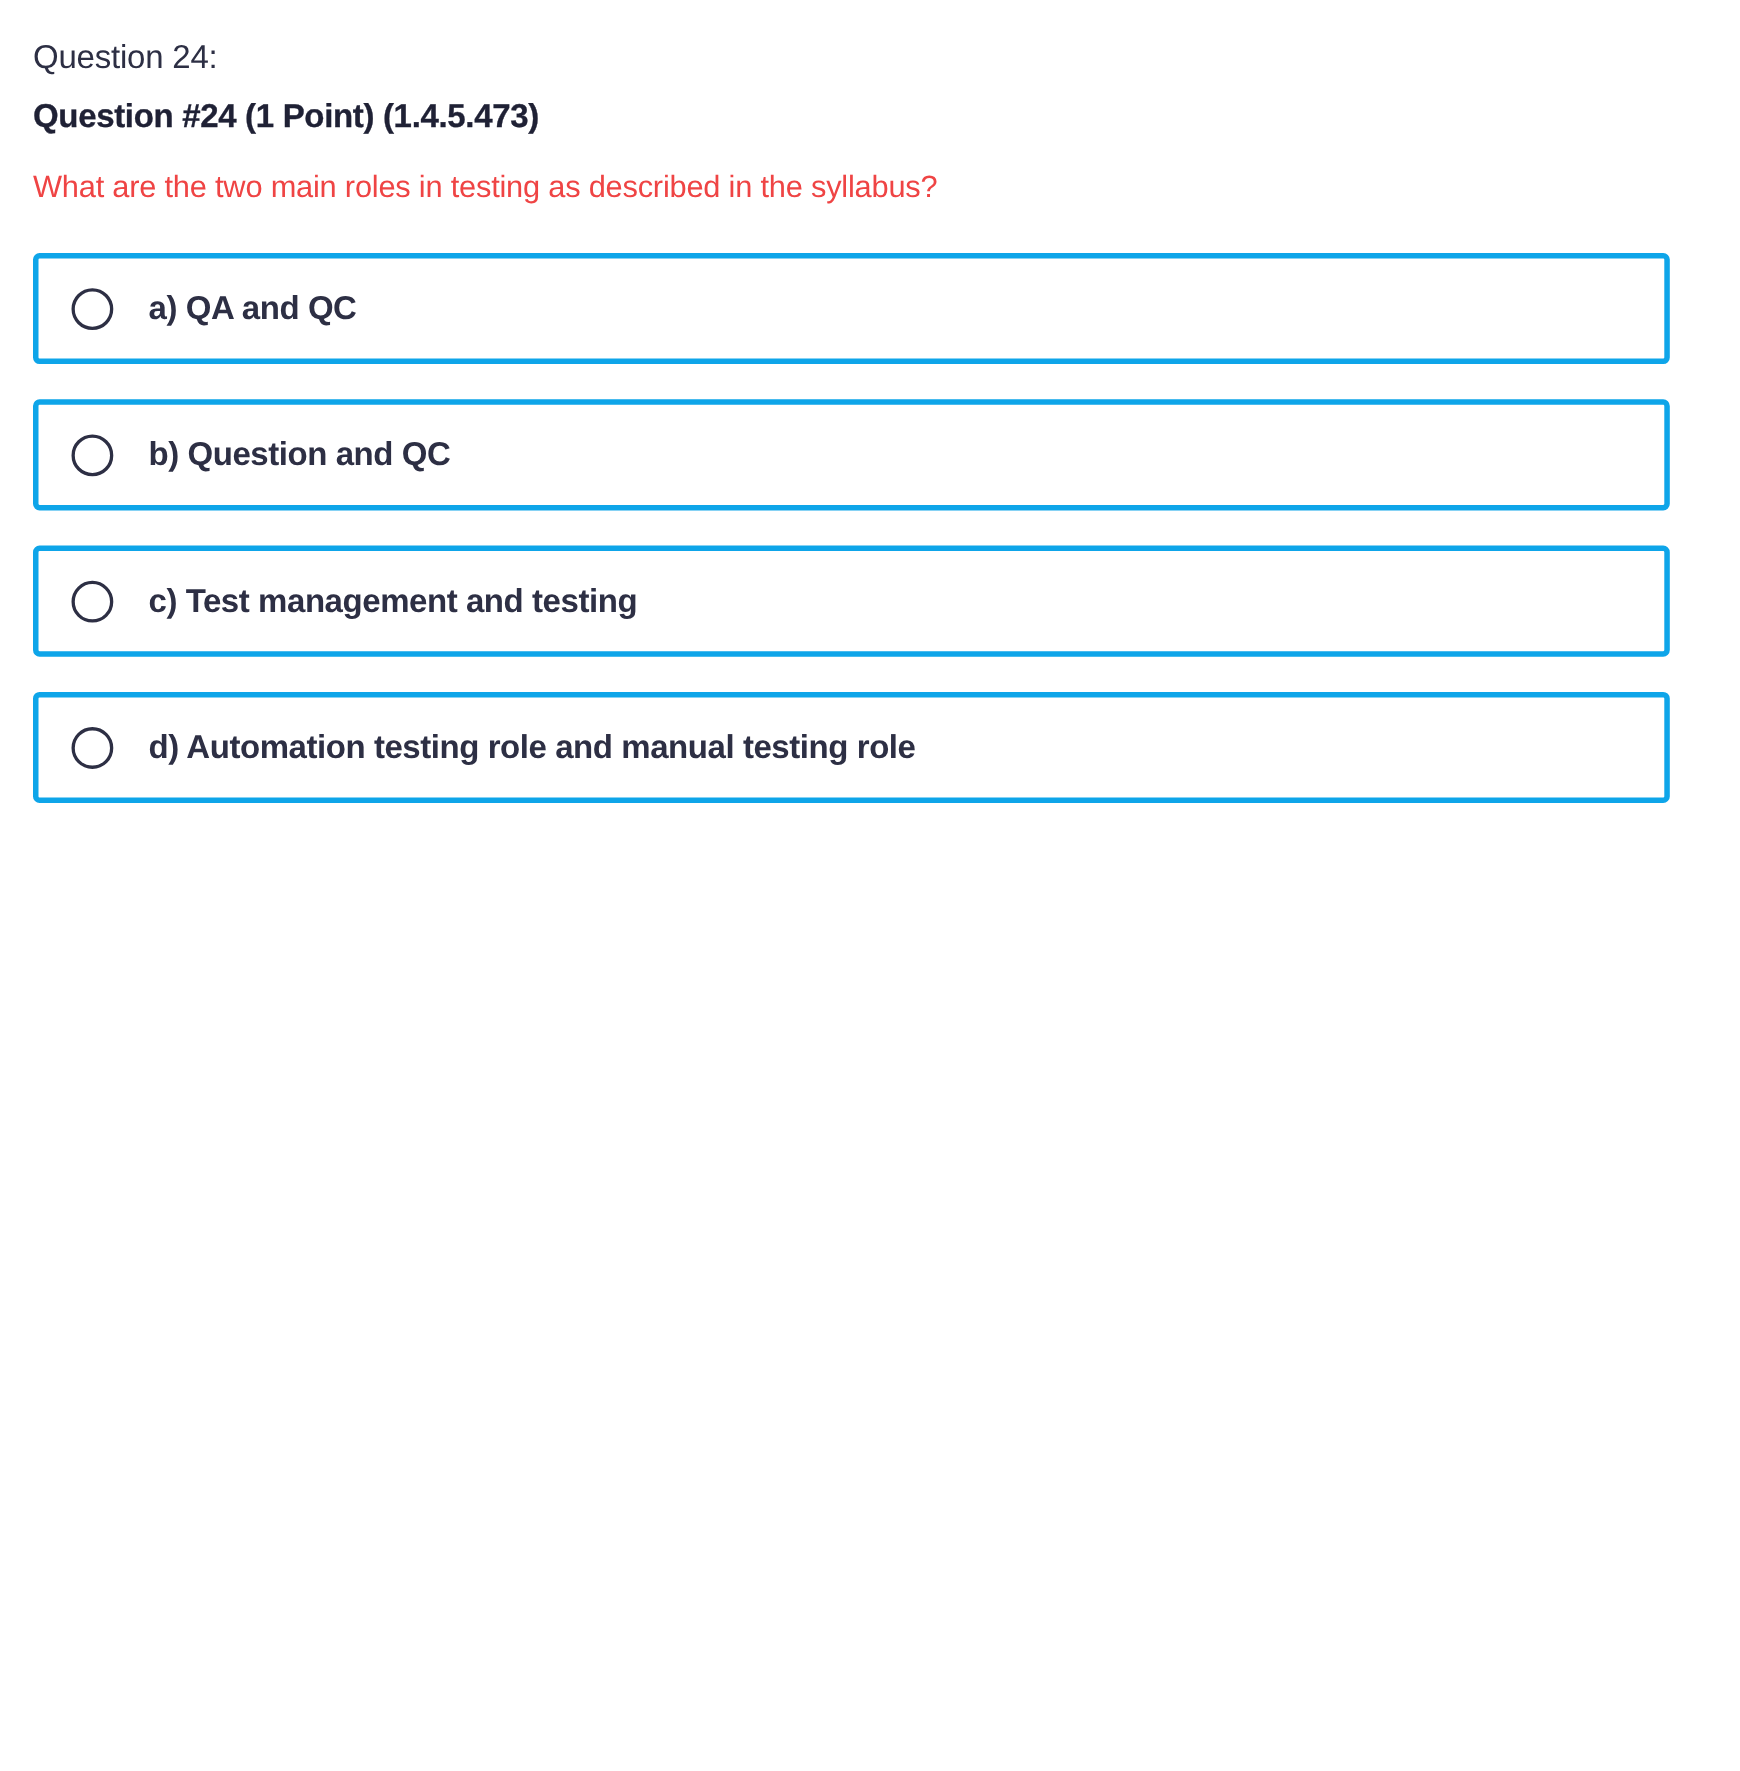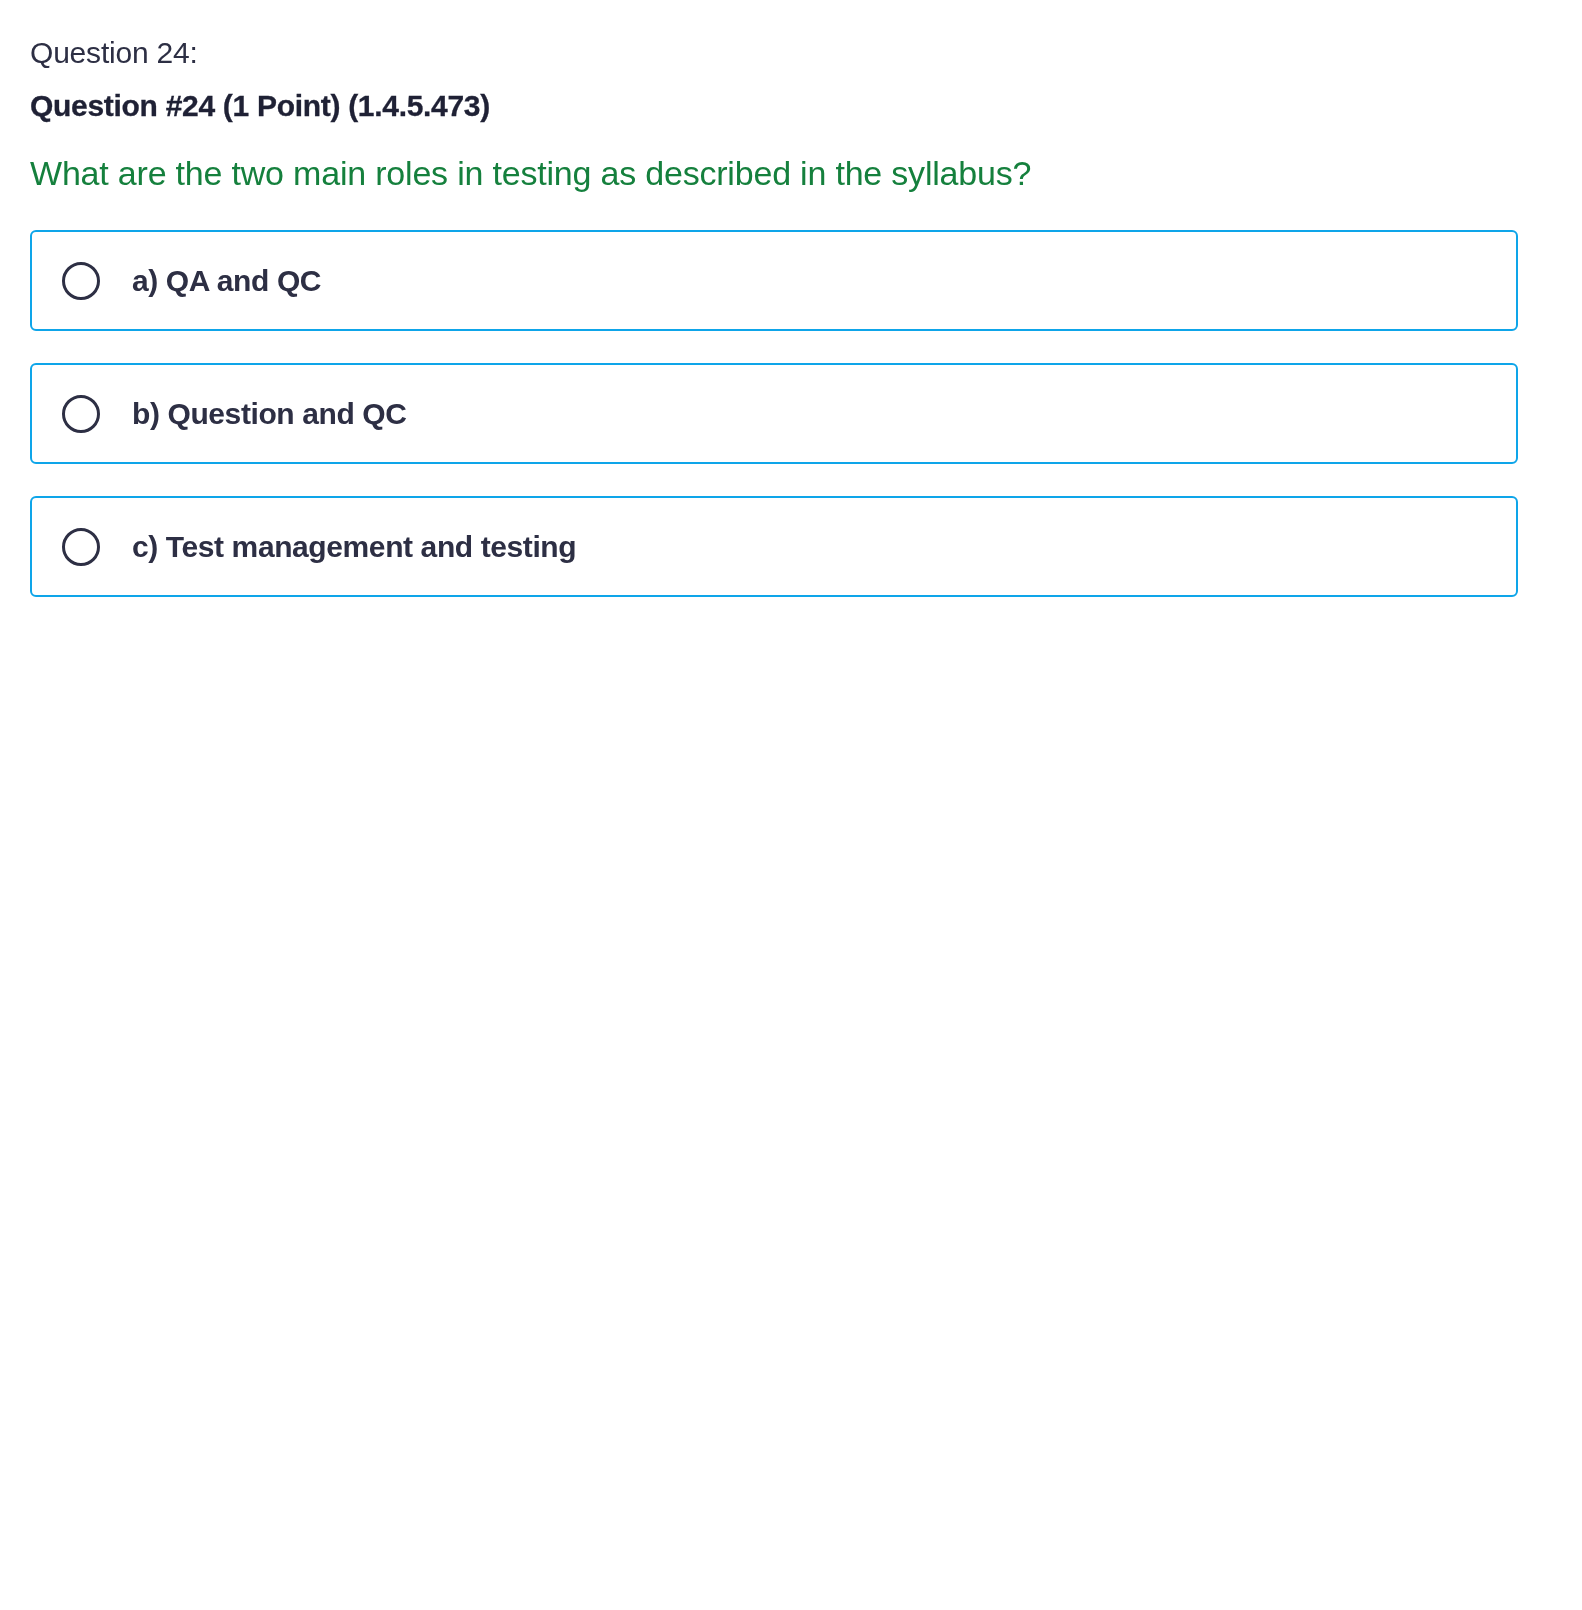--- a/index.html
+++ b/index.html
@@ -12,26 +12,26 @@
     position: absolute; left: 30px; top: 36px;
     font-size: 30px; font-weight: 400; color: #2d2f44; letter-spacing: -0.2px;
   }
   .q-title {
     position: absolute; left: 30px; top: 89px;
     font-size: 30px; font-weight: 700; color: #1f2135; letter-spacing: -0.3px;
     -webkit-text-stroke: 0.3px #1f2135;
   }
   .q-text {
     position: absolute; left: 30px; top: 154px;
-    font-size: 34px; font-weight: 400; color: #15803d; letter-spacing: -0.2px;
+    font-size: 28px; font-weight: 400; color: #ef4444; letter-spacing: -0.2px;
   }
   .options { position: absolute; left: 30px; top: 230px; width: 1488px; }
   .option {
     box-sizing: border-box; height: 101px; width: 1488px;
-    border: 2px solid #0ea5e9; border-radius: 6px;
+    border: 5px solid #0ea5e9; border-radius: 6px;
     display: flex; align-items: center; margin-bottom: 32px;
     background: #ffffff; cursor: pointer;
   }
   .radio {
     box-sizing: border-box; width: 38px; height: 38px;
     border: 3.5px solid #2d2f44; border-radius: 50%;
     margin-left: 30px; flex: none;
   }
   .opt-label {
     margin-left: 32px; font-size: 30px; font-weight: 700;
@@ -51,13 +51,17 @@
     <span class="opt-label">a) QA and QC</span>
   </div>
   <div class="option">
     <span class="radio"></span>
     <span class="opt-label">b) Question and QC</span>
   </div>
   <div class="option">
     <span class="radio"></span>
     <span class="opt-label">c) Test management and testing</span>
   </div>
+  <div class="option">
+    <span class="radio"></span>
+    <span class="opt-label">d) Automation testing role and manual testing role</span>
+  </div>
 </div>
 
 </body></html>

